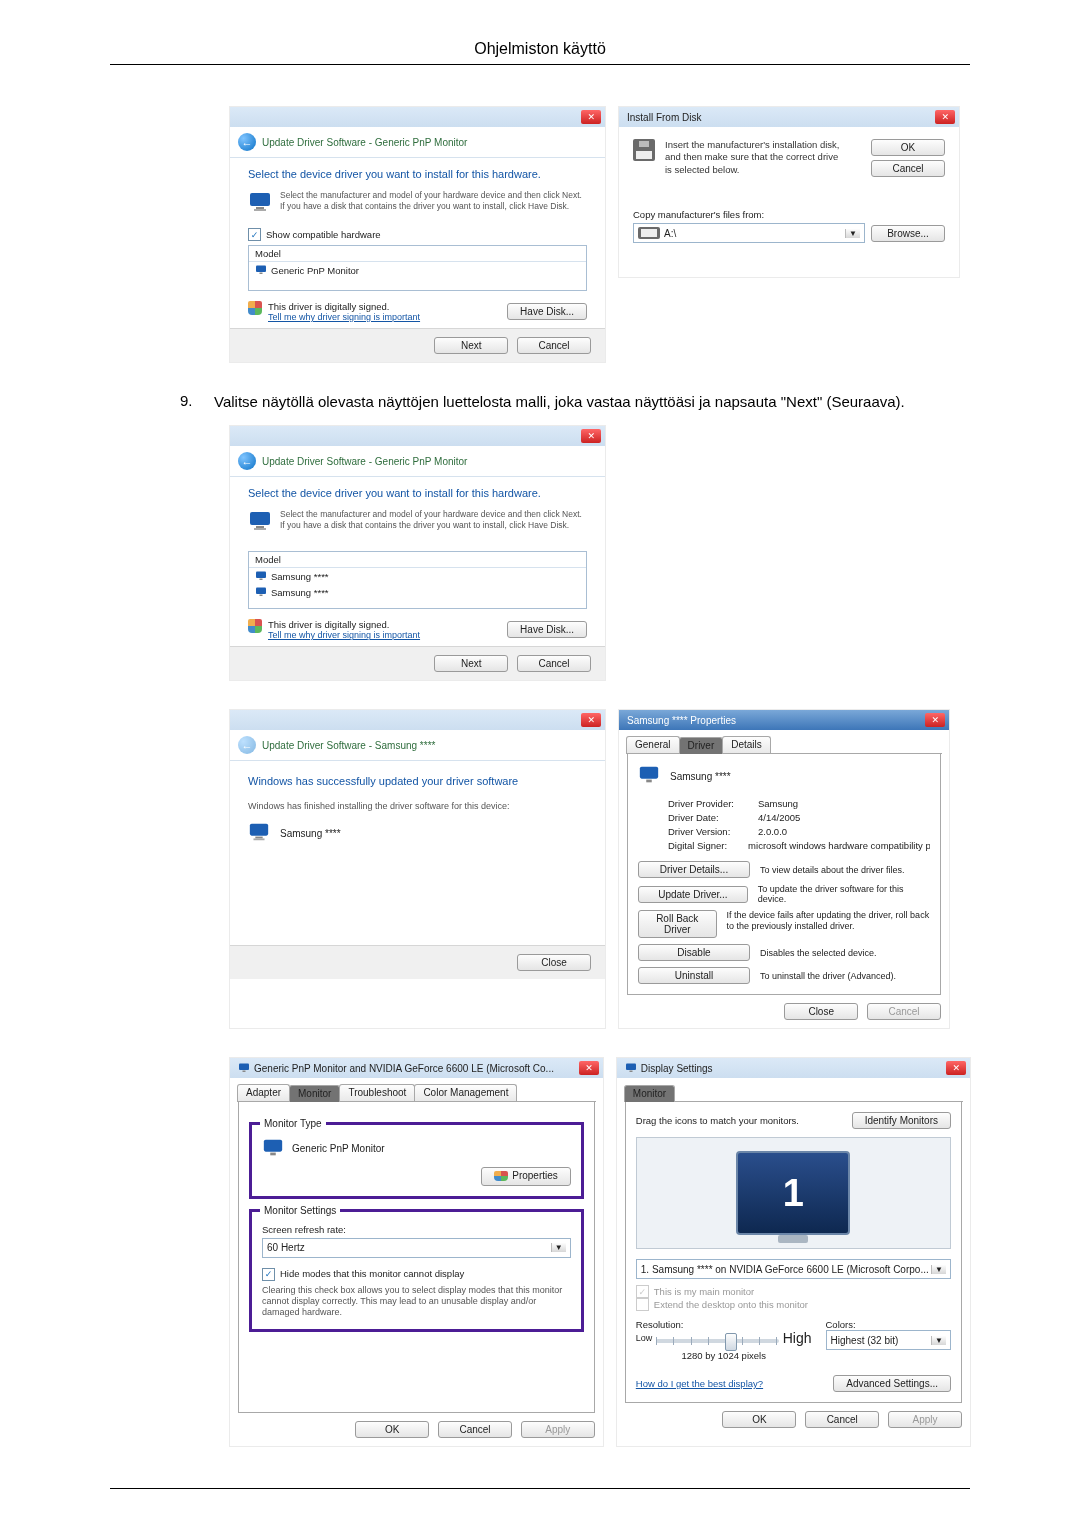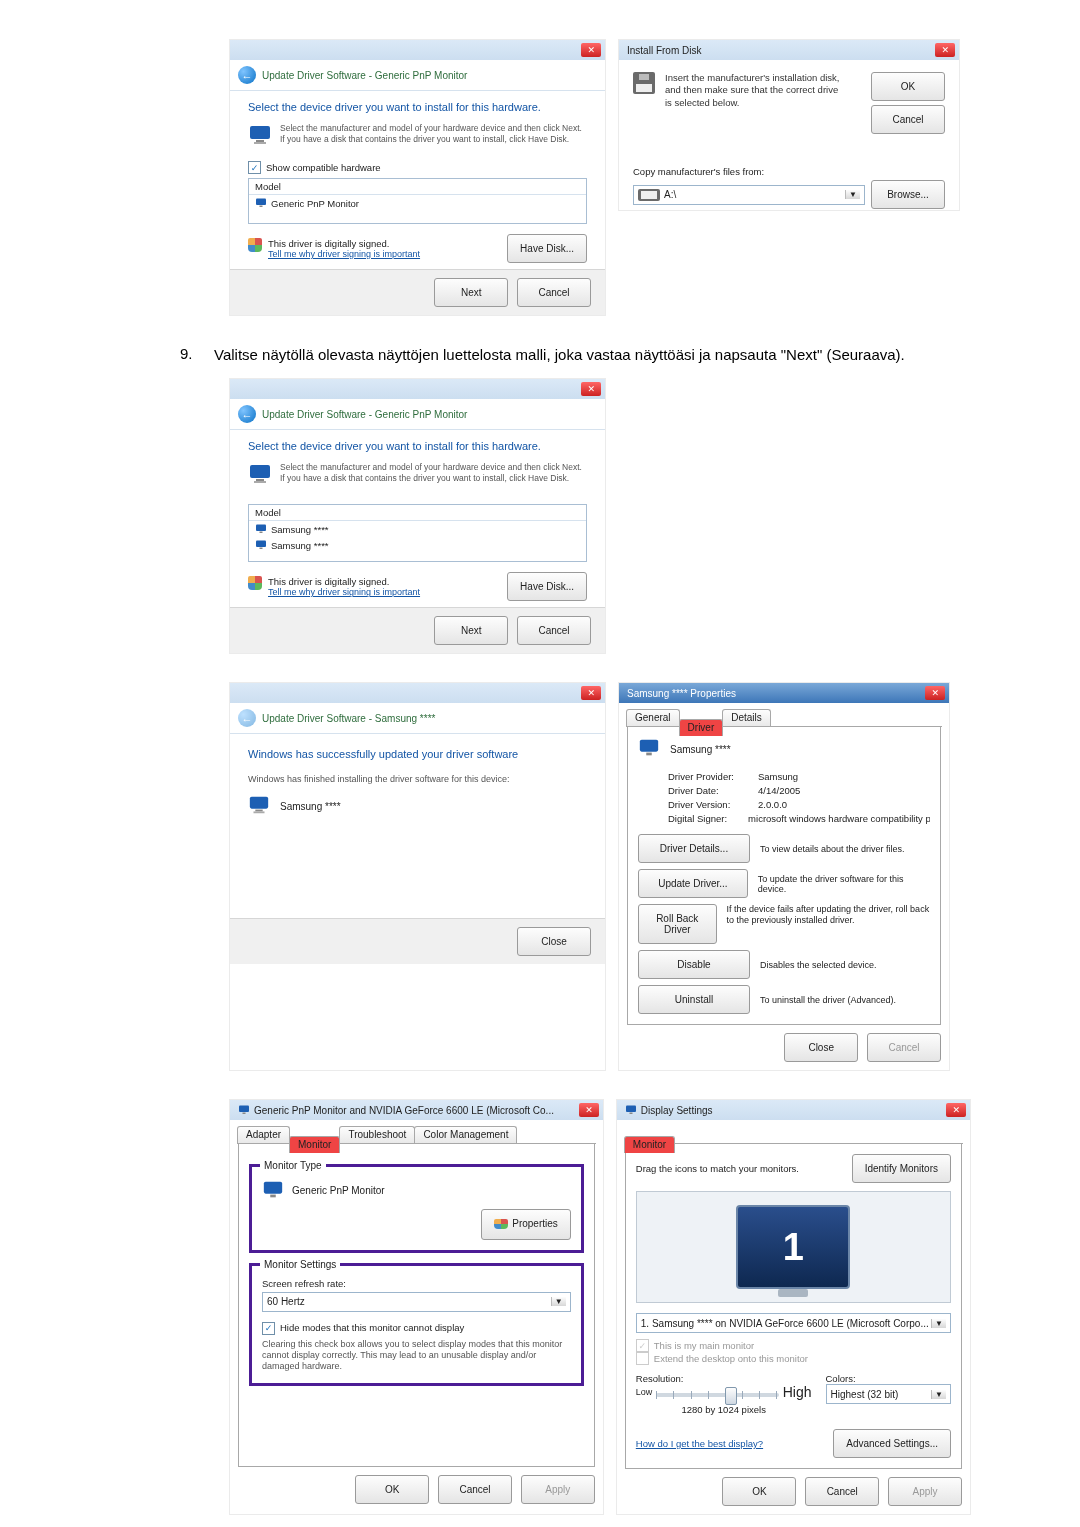--- a/index.html
+++ b/index.html
@@ -82,21 +82,21 @@
     font-size: 11px;
     margin-right: 6px;
   }
   .win .crumb {
     color: #2f6d3d;
     font-size: 10px;
   }
   .btn {
     display: inline-block;
     font-size: 10px;
-    padding: 8px 12px;
+    padding: 2px 12px;
     background: linear-gradient(#fdfdfd, #e5e5e5);
     border: 1px solid #9a9a9a;
     border-radius: 3px;
     color: #222;
     text-align: center;
     min-width: 48px;
   }
   .select {
     border: 1px solid #9cb5cc;
     background: #fff;
@@ -177,22 +177,22 @@
     font-size:10px;
     padding:2px 8px;
     border:1px solid #a8a8a8;
     border-bottom:none;
     background:linear-gradient(#fdfdfd,#e9e9e9);
     margin-right:-1px;
     position:relative;
     border-radius:3px 3px 0 0;
   }
   .tab.active {
-    background:#ef4444;
-    top:10px;
+    background:#737373;
+    top:1px;
     padding-bottom:3px;
   }
   .group-box {
     border:3px solid #4c1d95;
     position:relative;
     padding:12px 10px 10px;
     margin:10px 0;
   }
   .group-box .legend {
     position:absolute;
@@ -234,20 +234,21 @@
 
   .icon-generic {
     width:24px;height:24px;flex:0 0 24px;
   }
 </style>
 </head>
 <body>
 
 <div class="page">
 
+  <div class="page-header">Ohjelmiston käyttö</div>
 
   <div class="screenshot-row">
 
     <div class="win" style="width:375px;">
       <div class="title-strip">
         <span class="close-x">✕</span>
       </div>
       <div style="display:flex;align-items:center;padding:6px 8px;border-bottom:1px solid #d6e2ee;">
         <span class="nav-back">←</span>
         <span class="crumb">Update Driver Software - Generic PnP Monitor</span>

